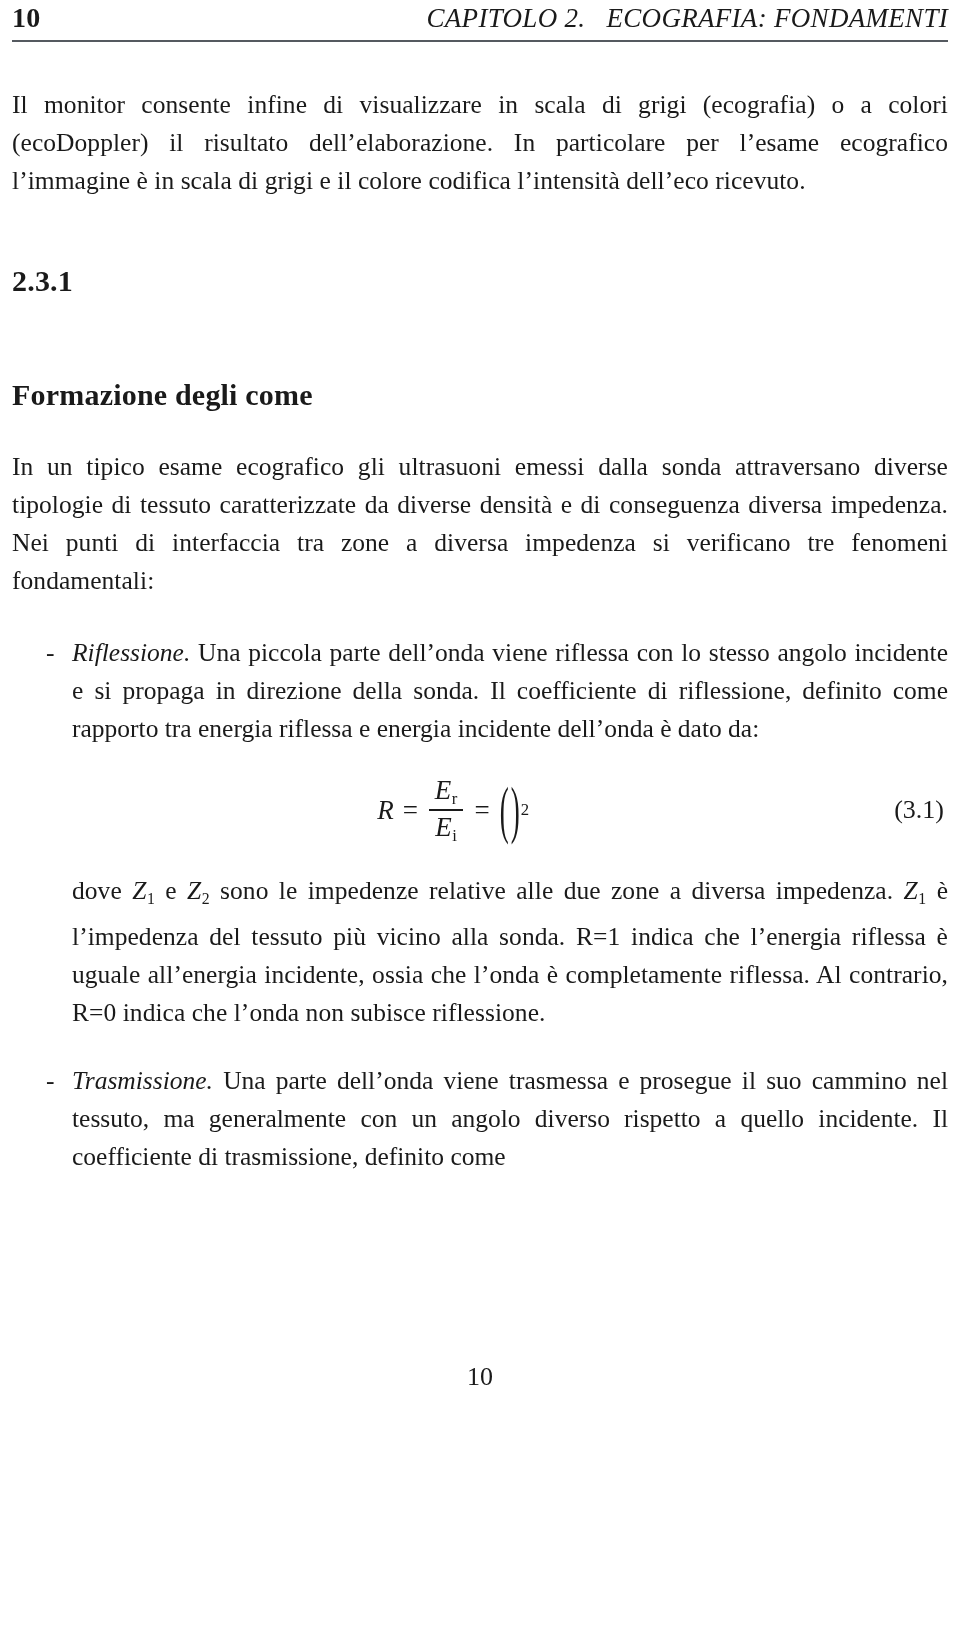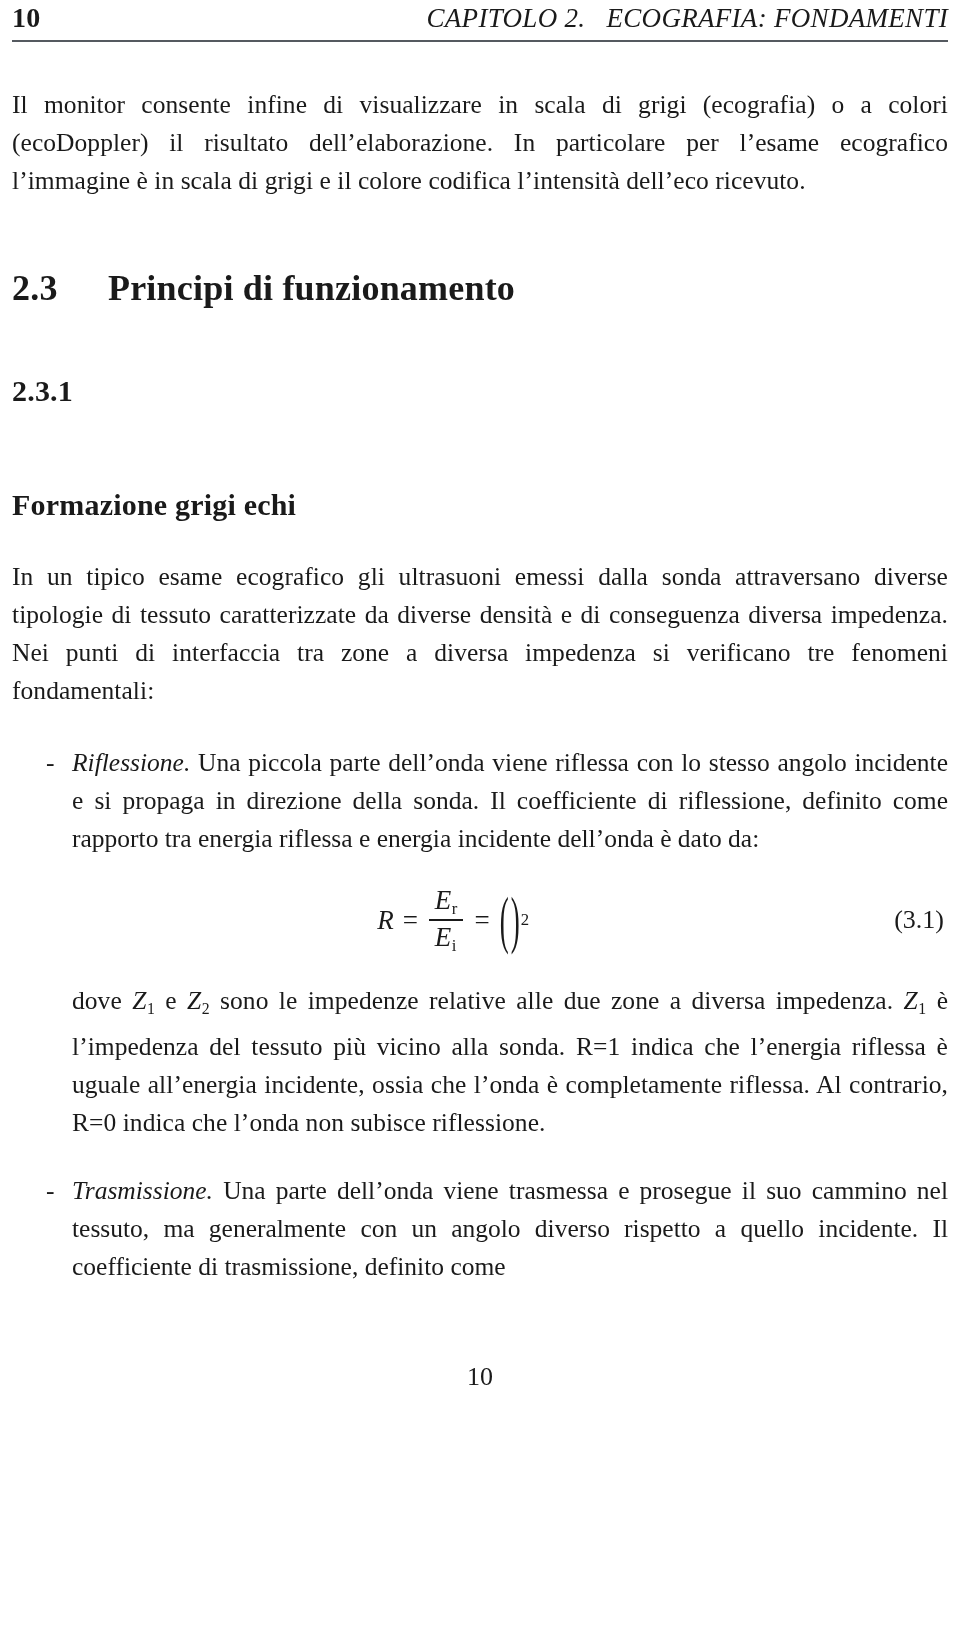--- a/index.html
+++ b/index.html
@@ -123,21 +123,21 @@
     flex: 0 0 auto;
     font-size: 26px;
     padding-right: 4px;
   }
   .math { font-family: "Liberation Serif", serif; }
   .mi { font-style: italic; }
   .mo { padding: 0 9px; }
   .frac {
     display: inline-flex;
     flex-direction: column;
-    align-items: flex-start;
+    align-items: center;
     vertical-align: middle;
     margin: 0 2px;
   }
   .frac .num-part, .frac .den-part {
     padding: 1px 6px;
     line-height: 1.12;
     white-space: nowrap;
   }
   .frac .bar {
     width: 100%;
@@ -180,29 +180,25 @@
 <div class="page">
 
   <div class="header">
     <div class="header-folio">10</div>
     <div class="header-title">CAPITOLO 2.   ECOGRAFIA: FONDAMENTI</div>
   </div>
 
 
   <p class="para">Il monitor consente infine di visualizzare in scala di grigi (ecografia) o a colori (ecoDoppler) il risultato dell’elaborazione. In particolare per l’esame ecografico l’immagine è in scala di grigi e il colore codifica l’intensità dell’eco ricevuto.</p>
 
-  <h2 class="section">
-    <span class="num">2.3</span>
-    <span>Principi di funzionamento</span>
-  </h2>
 
 
   <h3 class="subsection">
     <span class="num">2.3.1</span>
-    <span>Formazione grigi echi</span>
+    <span>Formazione degli come</span>
   </h3>
 
   <p class="para">In un tipico esame ecografico gli ultrasuoni emessi dalla sonda attraversano diverse tipologie di tessuto caratterizzate da diverse densità e di conseguenza diversa impedenza. Nei punti di interfaccia tra zone a diversa impedenza si verificano tre fenomeni fondamentali:</p>
 
   <ul class="dashlist">
     <li>
       <span class="marker">-</span><em class="lead">Riflessione.</em><span> Una piccola parte dell’onda viene riflessa con lo stesso angolo incidente e si propaga in direzione della sonda. Il coefficiente di riflessione, definito come rapporto tra energia riflessa e energia incidente dell’onda è dato da:</span>
 
       
       <div class="equation-row">

